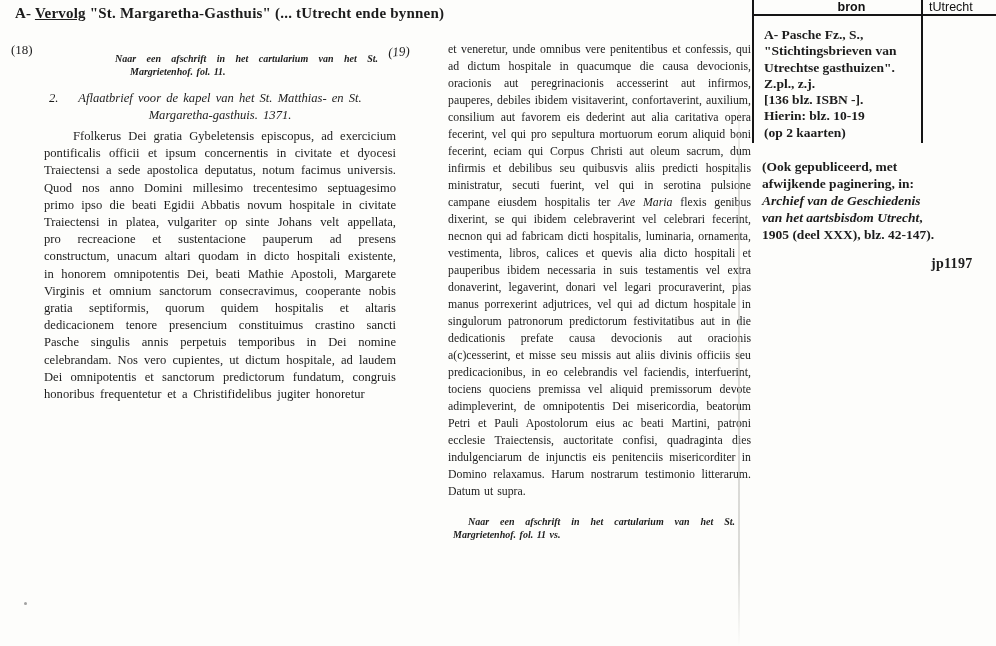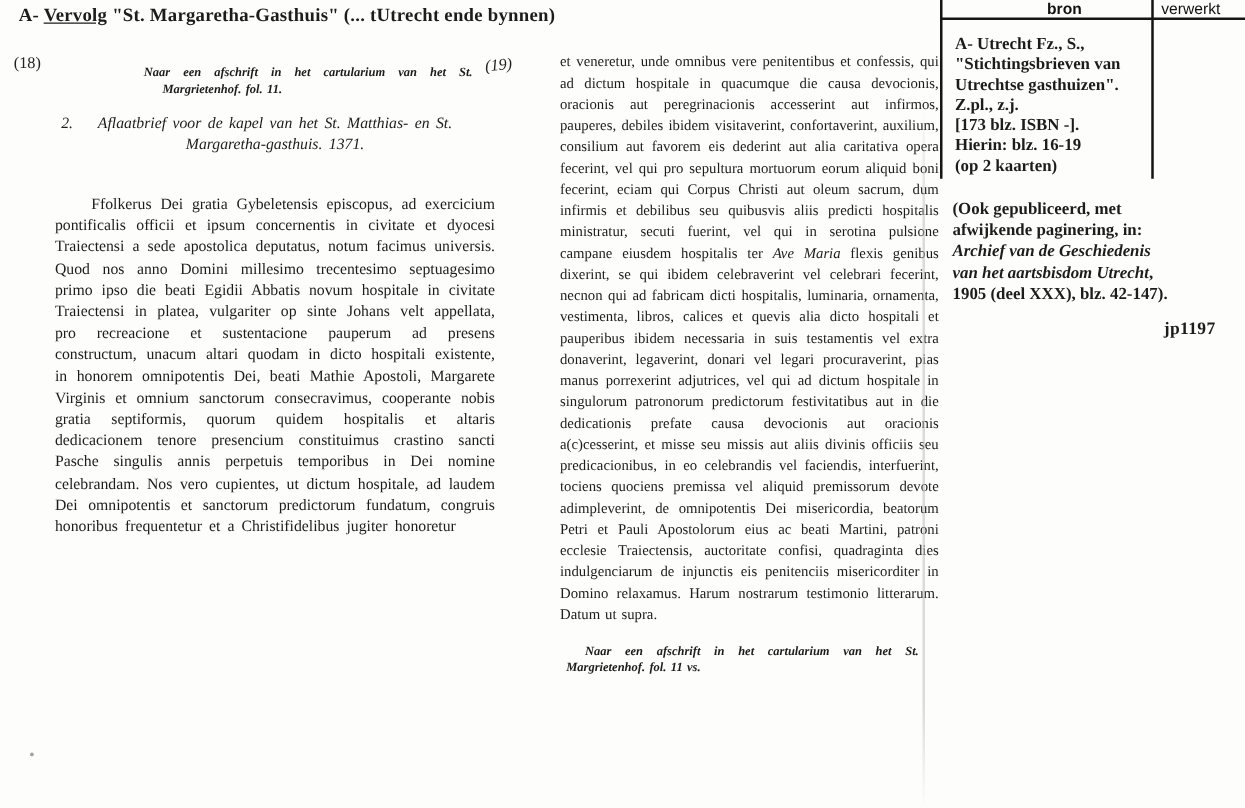--- a/index.html
+++ b/index.html
@@ -24,21 +24,21 @@
   .col { text-align:justify; }
   .col-left {
     position:absolute; left:44px; top:41px; width:352px;
     font-size:12.6px; line-height:17.2px; word-spacing:2.5px;
   }
   .col-right {
     position:absolute; left:428px; top:41px; width:303px;
     font-size:11.8px; line-height:17px; word-spacing:1px;margin-left:20px;
   }
   .indent { text-indent:27px; }
-  .p-main { margin-top:31px; text-indent:29px;font-family:Liberation Serif, serif; }
+  .p-main { margin-top:4px; text-indent:29px;font-family:Liberation Serif, serif; }
 
   .margin-marker {
     position:absolute; font-size:13px; color:#222; white-space:nowrap;
   }
   .marker-18 { left:11px; top:42px;text-align:right; }
   .marker-19 { left:388px; top:44px; font-style:italic; transform:rotate(-5deg); }
 
   .caption {
     font-size:10px; font-weight:600; line-height:12.5px;
     text-align:justify; word-spacing:1px;font-style:italic;
@@ -114,29 +114,29 @@
     <span>et veneretur, unde omnibus vere penitentibus et confessis, qui ad dictum hospitale in quacumque die causa devocionis, oracionis aut peregrinacionis accesserint aut infirmos, pauperes, debiles ibidem visitaverint, confortaverint, auxilium, consilium aut favorem eis dederint aut alia caritativa opera fecerint, vel qui pro sepultura mortuorum eorum aliquid boni fecerint, eciam qui Corpus Christi aut oleum sacrum, dum infirmis et debilibus seu quibusvis aliis predicti hospitalis ministratur, secuti fuerint, vel qui in serotina pulsione campane eiusdem hospitalis ter </span><i>Ave Maria</i><span> flexis genibus dixerint, se qui ibidem celebraverint vel celebrari fecerint, necnon qui ad fabricam dicti hospitalis, luminaria, ornamenta, vestimenta, libros, calices et quevis alia dicto hospitali et pauperibus ibidem necessaria in suis testamentis vel extra donaverint, legaverint, donari vel legari procuraverint, pias manus porrexerint adjutrices, vel qui ad dictum hospitale in singulorum patronorum predictorum festivitatibus aut in die dedicationis prefate causa devocionis aut oracionis a(c)cesserint, et misse seu missis aut aliis divinis officiis seu predicacionibus, in eo celebrandis vel faciendis, interfuerint, tociens quociens premissa vel aliquid premissorum devote adimpleverint, de omnipotentis Dei misericordia, beatorum Petri et Pauli Apostolorum eius ac beati Martini, patroni ecclesie Traiectensis, auctoritate confisi, quadraginta dies indulgenciarum de injunctis eis penitenciis misericorditer in Domino relaxamus. Harum nostrarum testimonio litterarum. Datum ut supra.</span>
   </div>
   <div class="caption caption-right">Naar een afschrift in het cartularium van het St. Margrietenhof. fol. 11 vs.</div>
 </div>
 
 <div class="rule-v rule-v1"></div>
 <div class="rule-v rule-v2"></div>
 <div class="rule-h"></div>
 
 <div class="colhead colhead-bron">bron</div>
-<div class="colhead colhead-verwerkt">verwerkt</div>
+<div class="colhead colhead-verwerkt">tUtrecht</div>
 
 <div class="bron-entry">
-  <div>A- Utrecht Fz., S.,</div>
+  <div>A- Pasche Fz., S.,</div>
   <div>"Stichtingsbrieven van</div>
   <div>Utrechtse gasthuizen".</div>
   <div>Z.pl., z.j.</div>
-  <div>[173 blz. ISBN -].</div>
-  <div>Hierin: blz. 16-19</div>
+  <div>[136 blz. ISBN -].</div>
+  <div>Hierin: blz. 10-19</div>
   <div>(op 2 kaarten)</div>
 </div>
 
 <div class="sidebar-note">
   <span>(Ook gepubliceerd, met afwijkende paginering, in: </span><span class="it">Archief van de Geschiedenis van het aartsbisdom Utrecht</span><span>, 1905 (deel XXX), blz. </span><b>42-147</b><span>).</span>
 </div>
 
 <div class="sidebar-code">jp1197</div>
 
 <div class="page-edge"></div>

